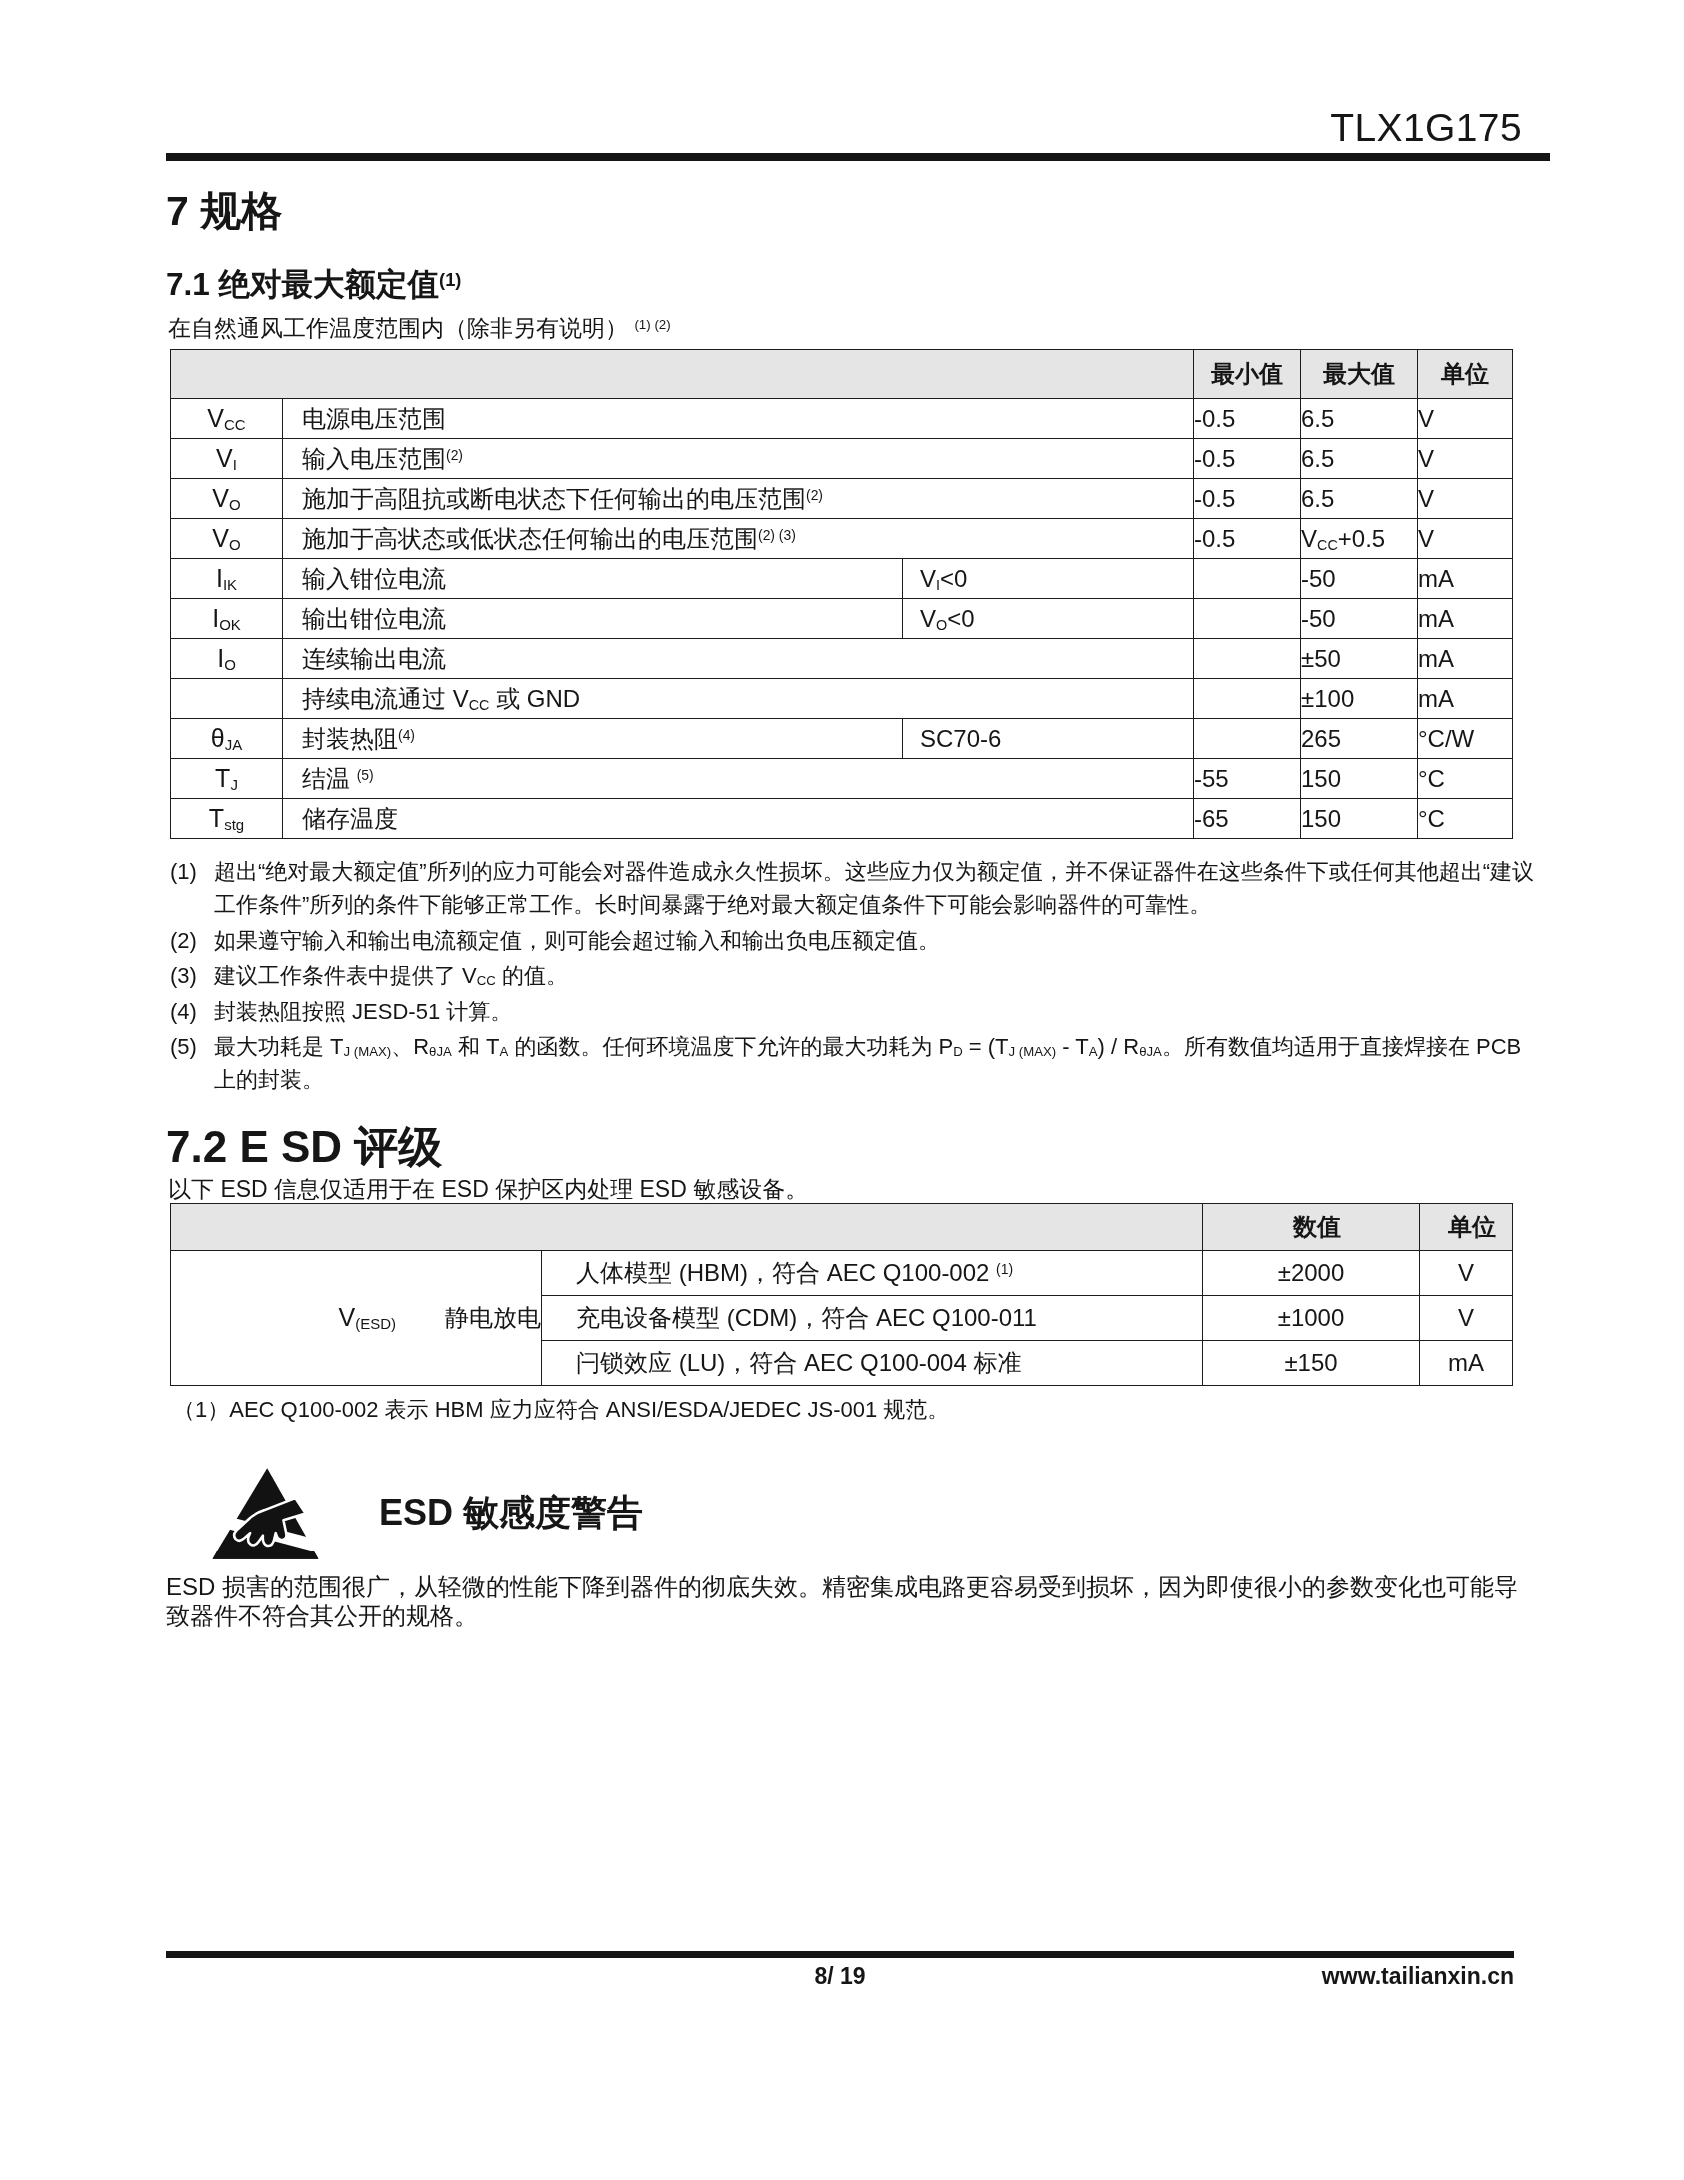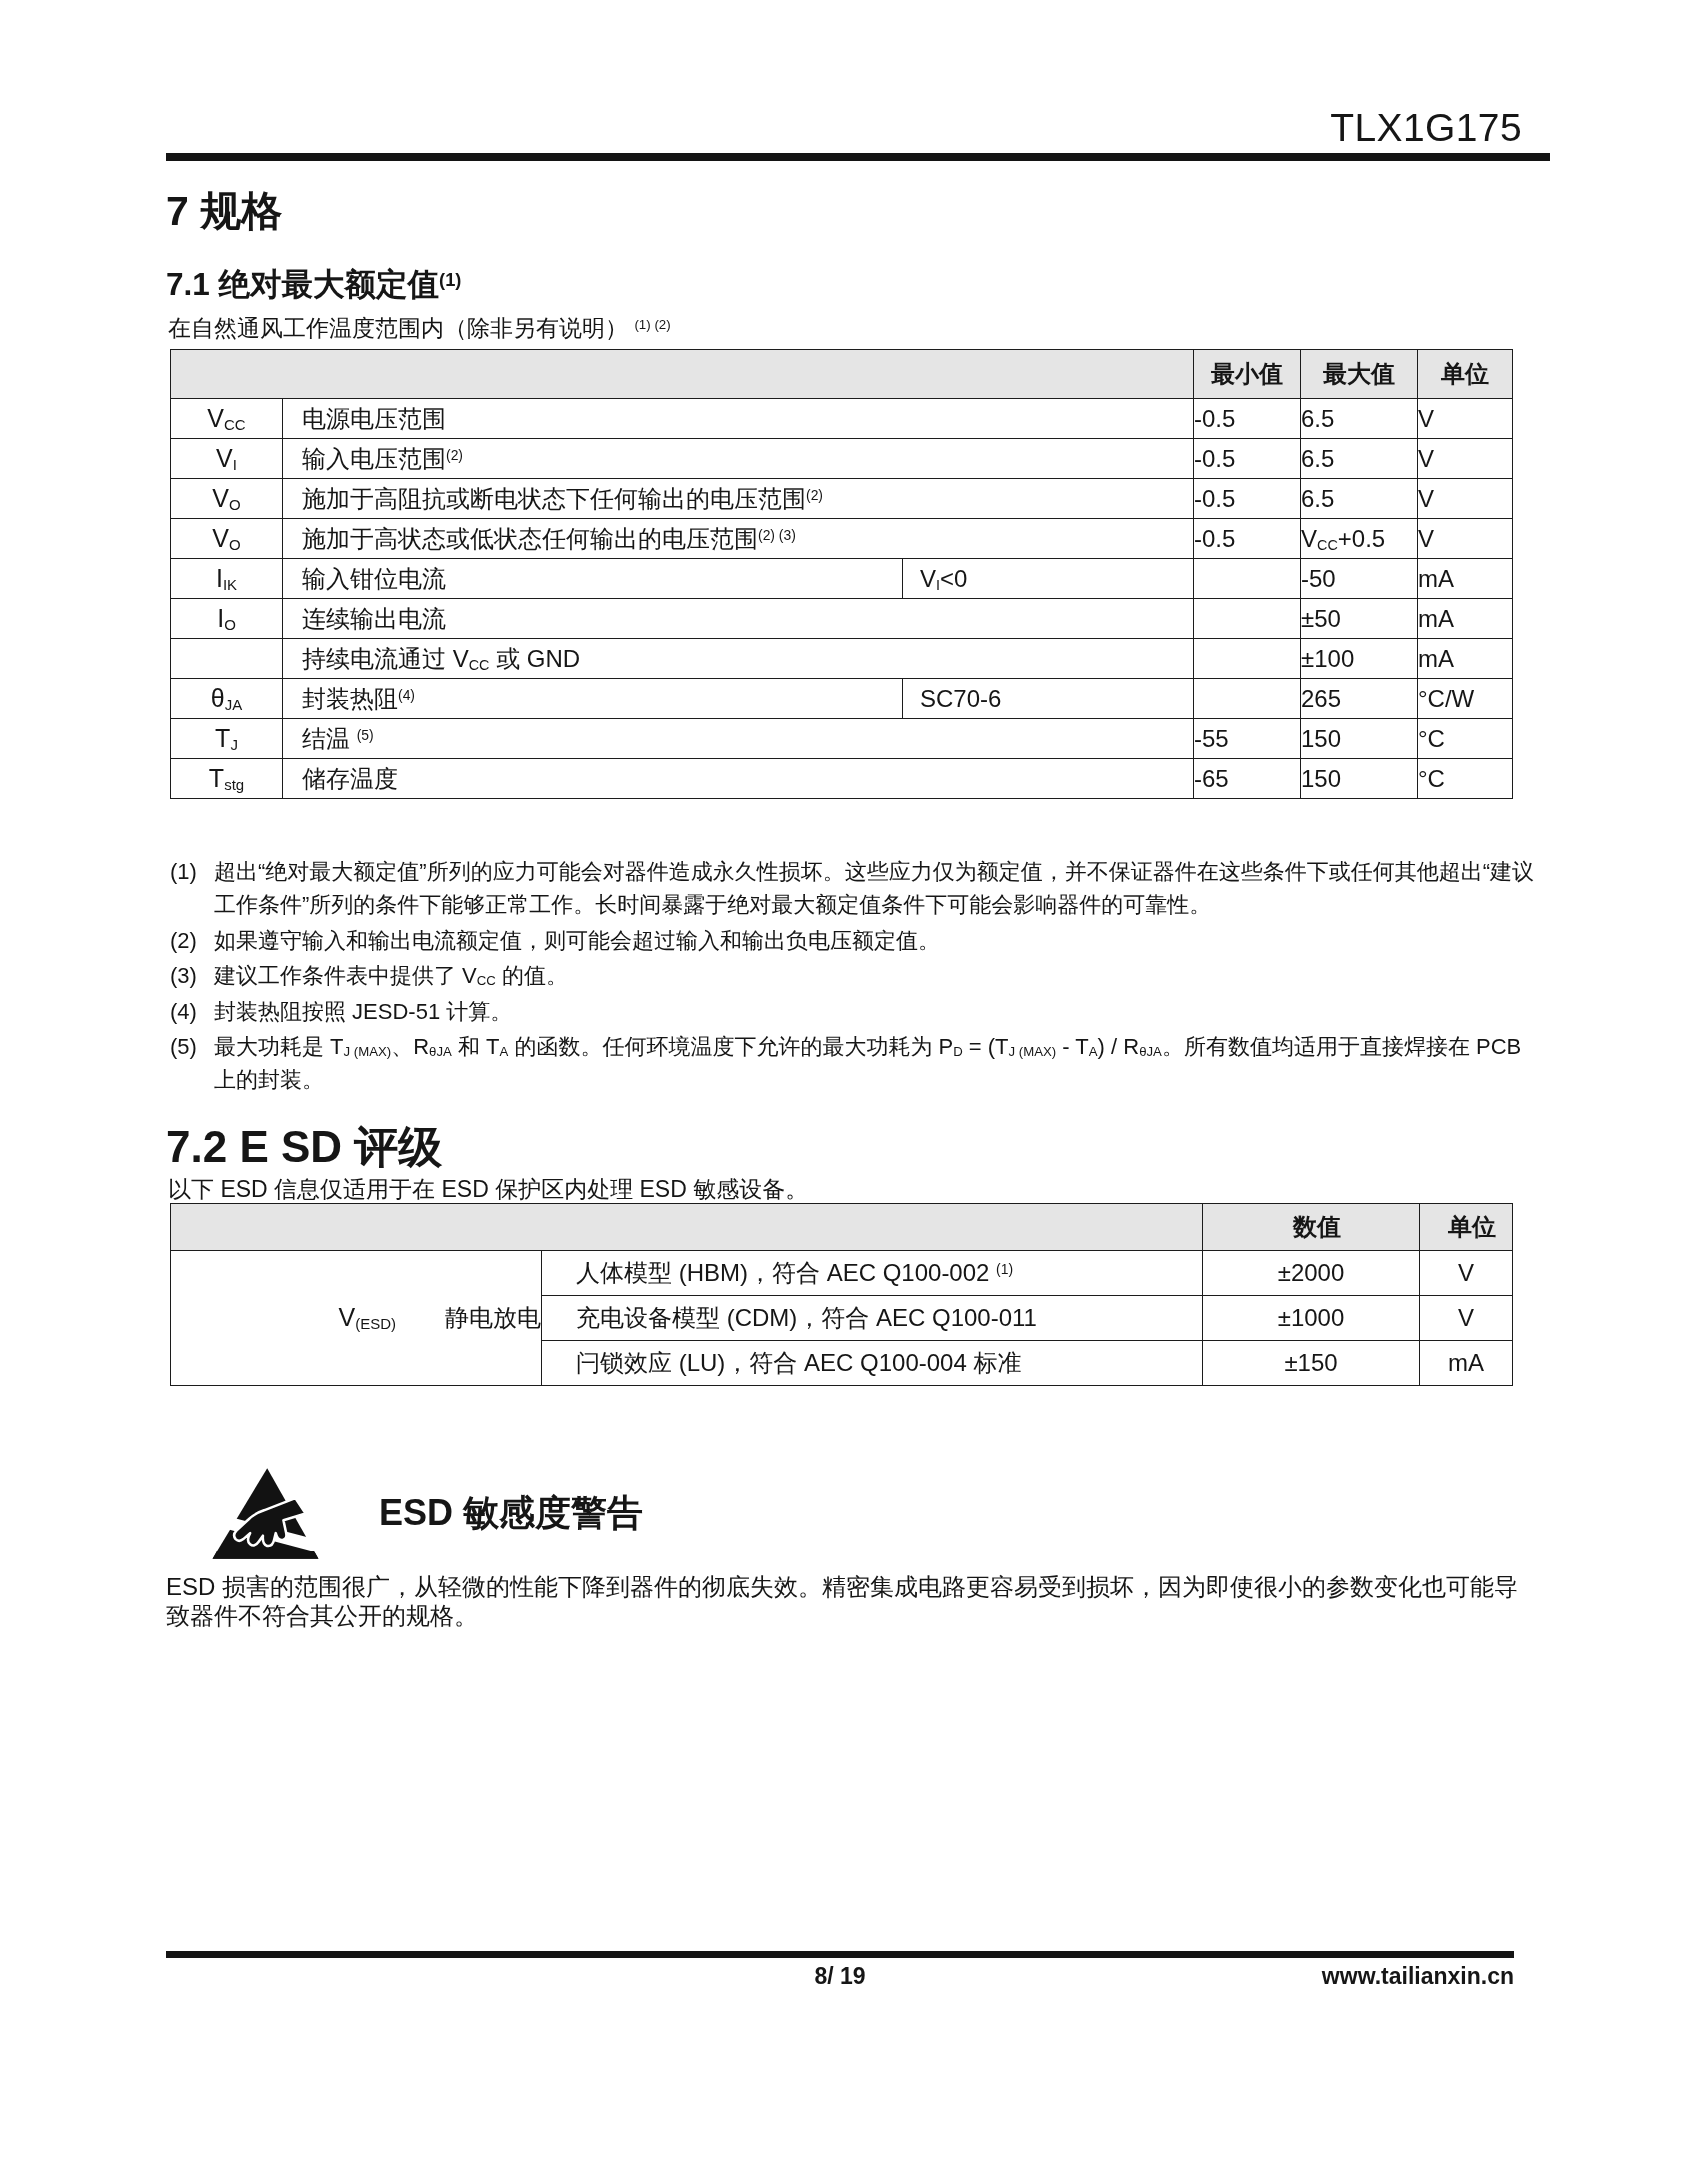--- a/index.html
+++ b/index.html
@@ -124,20 +124,28 @@
       </tr>
       <tr>
         <td class="cell-sym">I<sub>IK</sub></td>
         <td class="cell-desc">输入钳位电流</td>
         <td class="cell-cond">V<sub>I</sub>&lt;0</td>
         <td class="cell-min"></td>
         <td class="cell-max">-50</td>
         <td class="cell-unit">mA</td>
       </tr>
       <tr>
+        <td class="cell-sym">I<sub>OK</sub></td>
+        <td class="cell-desc">输出钳位电流</td>
+        <td class="cell-cond">V<sub>O</sub>&lt;0</td>
+        <td class="cell-min"></td>
+        <td class="cell-max">-50</td>
+        <td class="cell-unit">mA</td>
+      </tr>
+      <tr>
         <td class="cell-sym">I<sub>O</sub></td>
         <td class="cell-desc" colspan="2">连续输出电流</td>
         <td class="cell-min"></td>
         <td class="cell-max">±50</td>
         <td class="cell-unit">mA</td>
       </tr>
       <tr>
         <td class="cell-sym"></td>
         <td class="cell-desc" colspan="2">持续电流通过 V<sub>CC</sub> 或 GND</td>
         <td class="cell-min"></td>
@@ -224,20 +232,21 @@
         <td class="cell-u">V</td>
       </tr>
       <tr>
         <td class="cell-model">闩锁效应 (LU)，符合 AEC Q100-004 标准</td>
         <td class="cell-val">±150</td>
         <td class="cell-u">mA</td>
       </tr>
     </tbody>
   </table>
 
+  <div class="esd-fn">（1）AEC Q100-002 表示 HBM 应力应符合 ANSI/ESDA/JEDEC JS-001 规范。</div>
 
   <div class="warning">
     <span class="warn-icon">
       <svg viewBox="0 0 130 112" width="111" height="97" xmlns="http://www.w3.org/2000/svg">
         <polygon points="67,3 127,109 3,109" fill="#121212"></polygon>
         <polygon points="0,54 130,88 130,103 0,69" fill="#ffffff"></polygon>
         <polygon points="8,100 122,100 127,109 3,109" fill="#121212"></polygon>
         <g fill="#121212" stroke="#ffffff" stroke-width="3" stroke-linejoin="round">
           <path d="M100 38 L64 52 Q52 56 45 63 L31 76 Q26 81 30 86 Q34 90 39 86 L47 79 Q42 88 47 92 Q52 96 57 89 L62 82 Q61 92 67 94 Q73 95 75 87 L77 79 Q79 88 85 87 Q91 86 89 78 L86 64 L112 56 Z"></path>
         </g>

